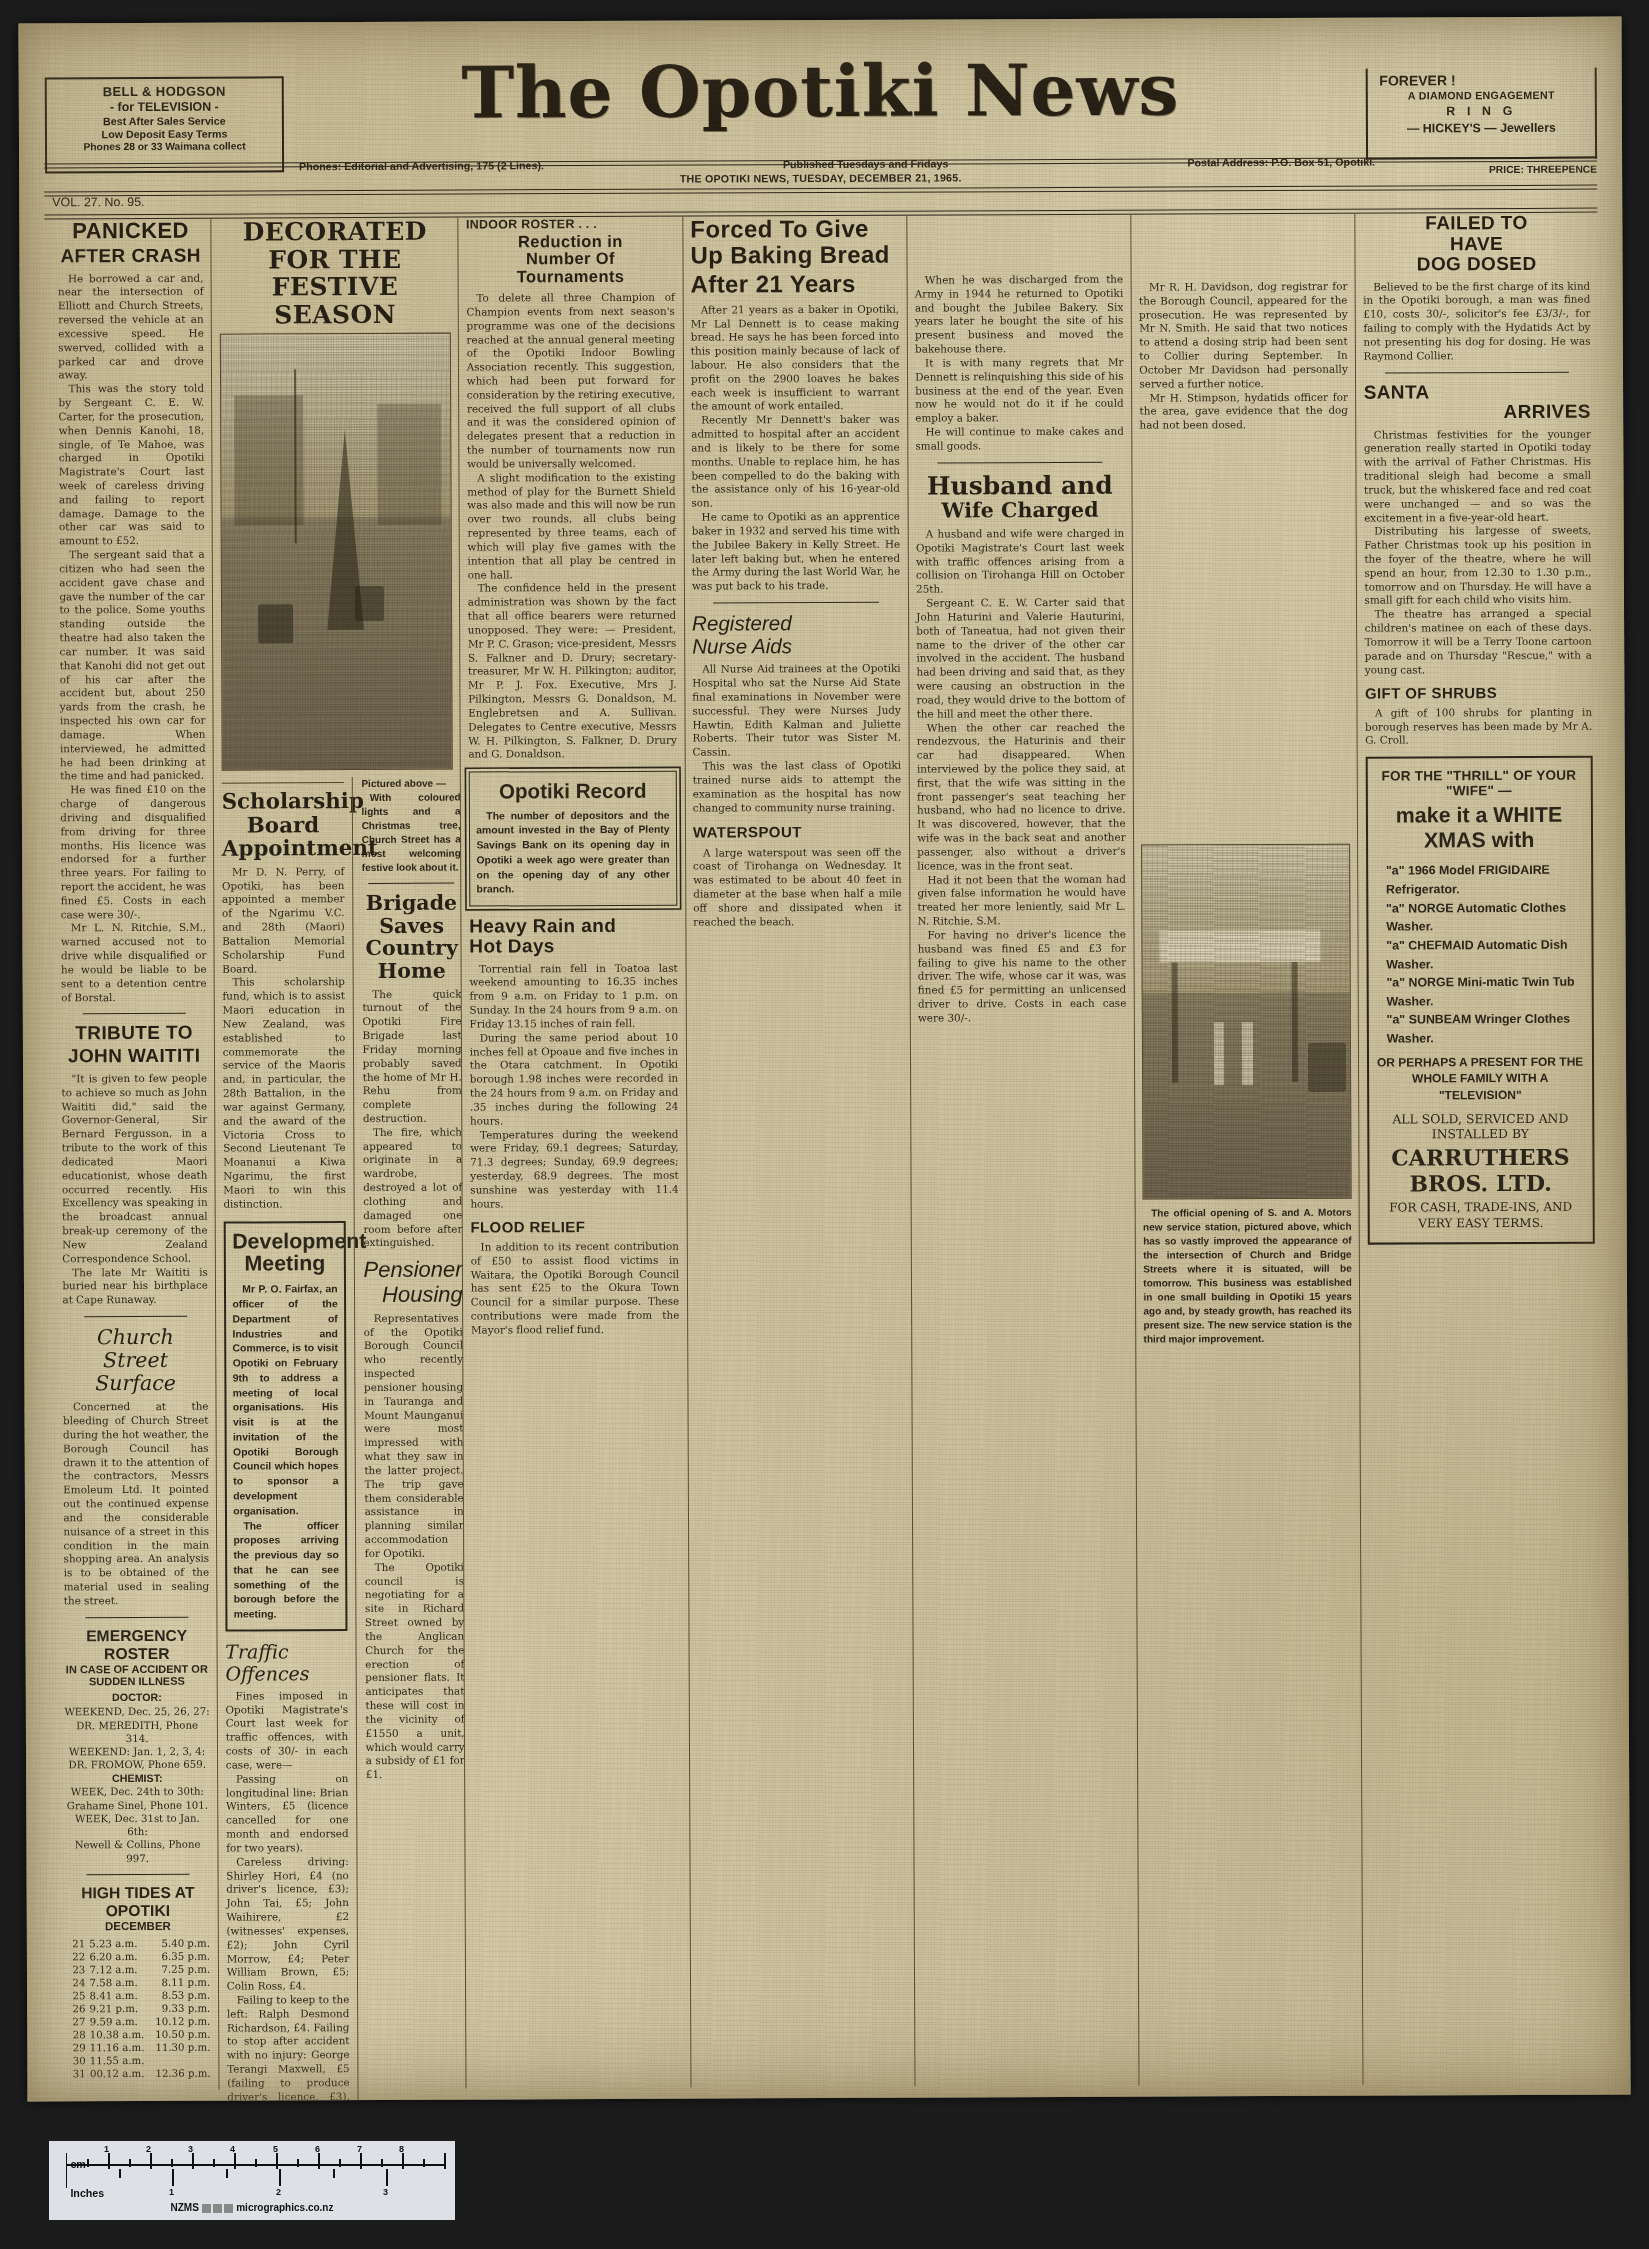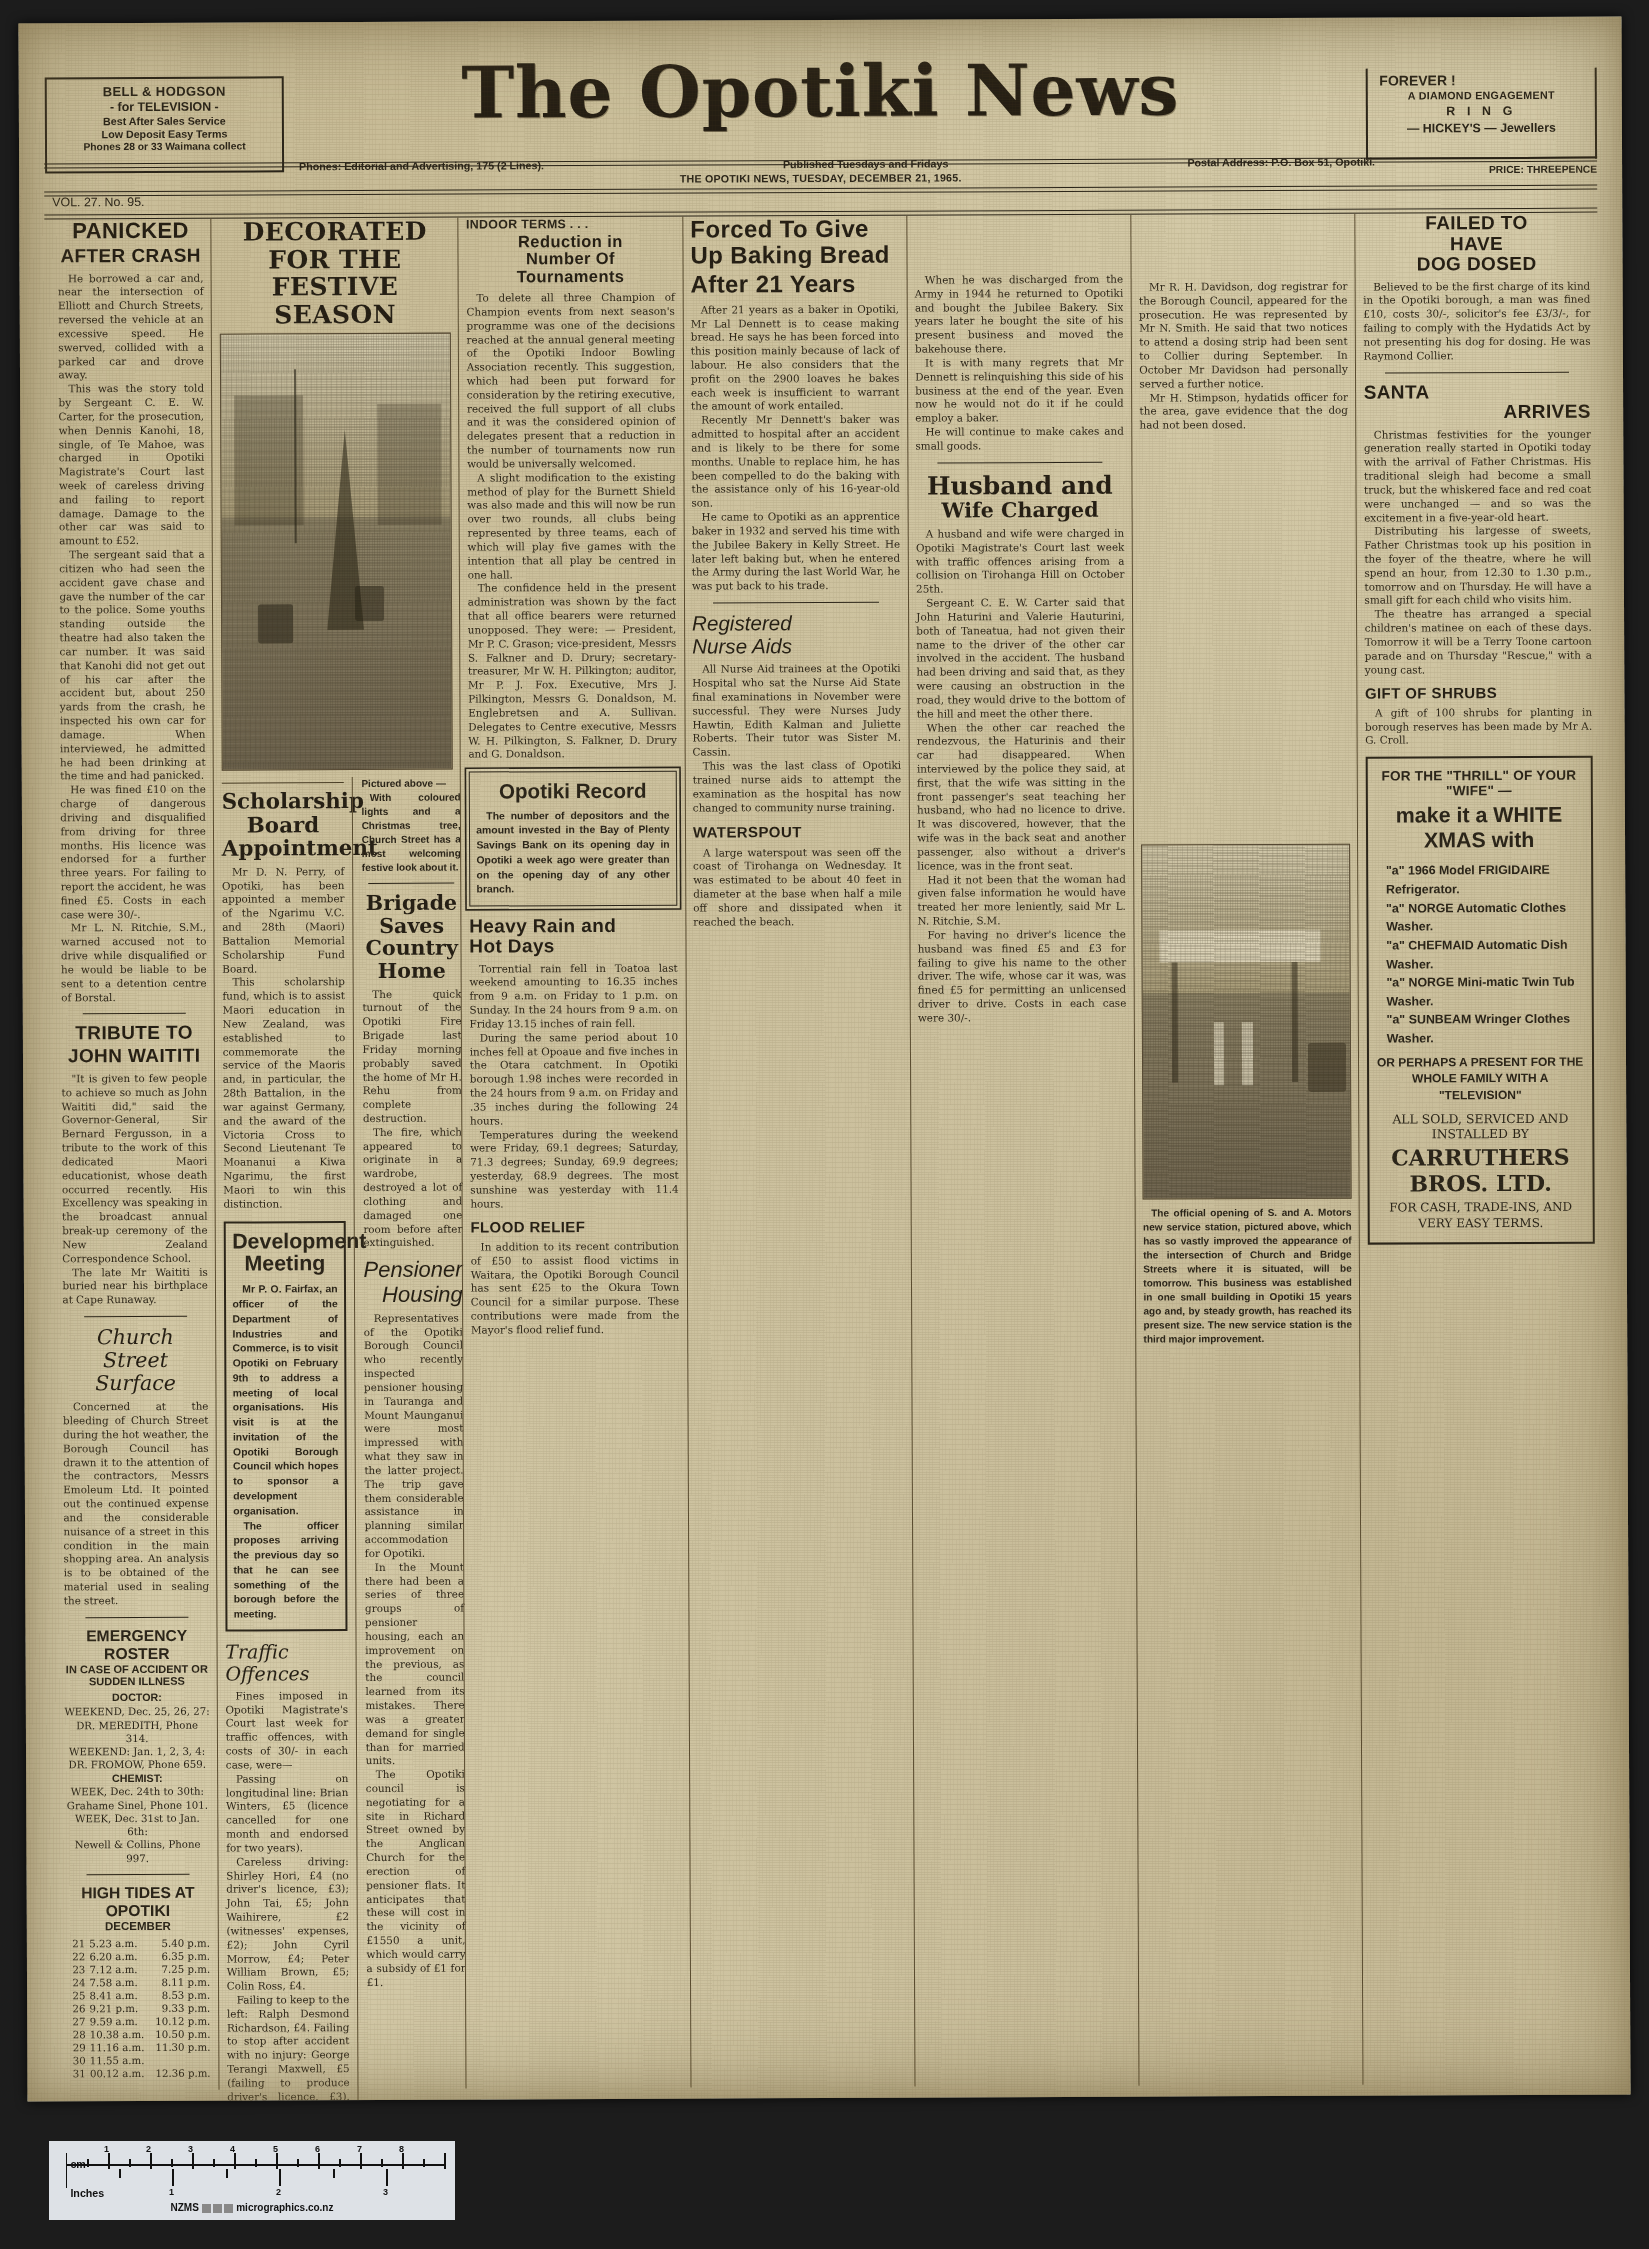--- a/index.html
+++ b/index.html
@@ -403,31 +403,30 @@
               <p>The quick turnout of the Opotiki Fire Brigade last Friday morning probably saved the home of Mr H. Rehu from complete destruction.</p>
               <p>The fire, which appeared to originate in a wardrobe, destroyed a lot of clothing and damaged one room before after extinguished.</p>
             </div>
           </div>
 
           <div>
             <div class="hl-ital" style="text-align:right;font-size:22px;margin-top:8.2px">Pensioner</div>
             <div class="hl-ital" style="text-align:right;font-size:22px">Housing</div>
             <div class="body">
               <p>Representatives of the Opotiki Borough Council who recently inspected pensioner housing in Tauranga and Mount Maunganui were most impressed with what they saw in the latter project. The trip gave them considerable assistance in planning similar accommodation for Opotiki.</p>
-              <p>In the Mount there had been a series of three groups of pensioner housing, each an improvement on the previous, as the council learned from its mistakes. There was a greater demand for single than for married units.</p>
               <p>The Opotiki council is negotiating for a site in Richard Street owned by the Anglican Church for the erection of pensioner flats. It anticipates that these will cost in the vicinity of £1550 a unit, which would carry a subsidy of £1 for £1.</p>
             </div>
           </div>
 
         </div>
       </div>
     </div>
 
     <div class="col c3">
-      <div class="kicker" style="text-align:left;margin-bottom:1.6px">INDOOR TERMS . . .</div>
+      <div class="kicker" style="text-align:left;margin-bottom:1.6px">INDOOR ROSTER . . .</div>
       <div class="hl-blk hl-21">Reduction in</div>
       <div class="hl-blk hl-21">Number Of</div>
       <div class="hl-blk hl-21">Tournaments</div>
       <div class="body">
         <p>To delete all three Champion of Champion events from next season's programme was one of the decisions reached at the annual general meeting of the Opotiki Indoor Bowling Association recently. This suggestion, which had been put forward for consideration by the retiring executive, received the full support of all clubs and it was the considered opinion of delegates present that a reduction in the number of tournaments now run would be universally welcomed.</p>
         <p>A slight modification to the existing method of play for the Burnett Shield was also made and this will now be run over two rounds, all clubs being represented by three teams, each of which will play five games with the intention that all play be centred in one hall.</p>
         <p>The confidence held in the present administration was shown by the fact that all office bearers were returned unopposed. They were: — President, Mr P. C. Grason; vice-president, Messrs S. Falkner and D. Drury; secretary-treasurer, Mr W. H. Pilkington; auditor, Mr P. J. Fox. Executive, Mrs J. Pilkington, Messrs G. Donaldson, M. Englebretsen and A. Sullivan. Delegates to Centre executive, Messrs W. H. Pilkington, S. Falkner, D. Drury and G. Donaldson.</p>
       </div>
 
       <div class="boxad" style="border-width:1.6px;box-shadow:0 0 0 2.5px #d4caa8, 0 0 0 4.1px #2a2419">

